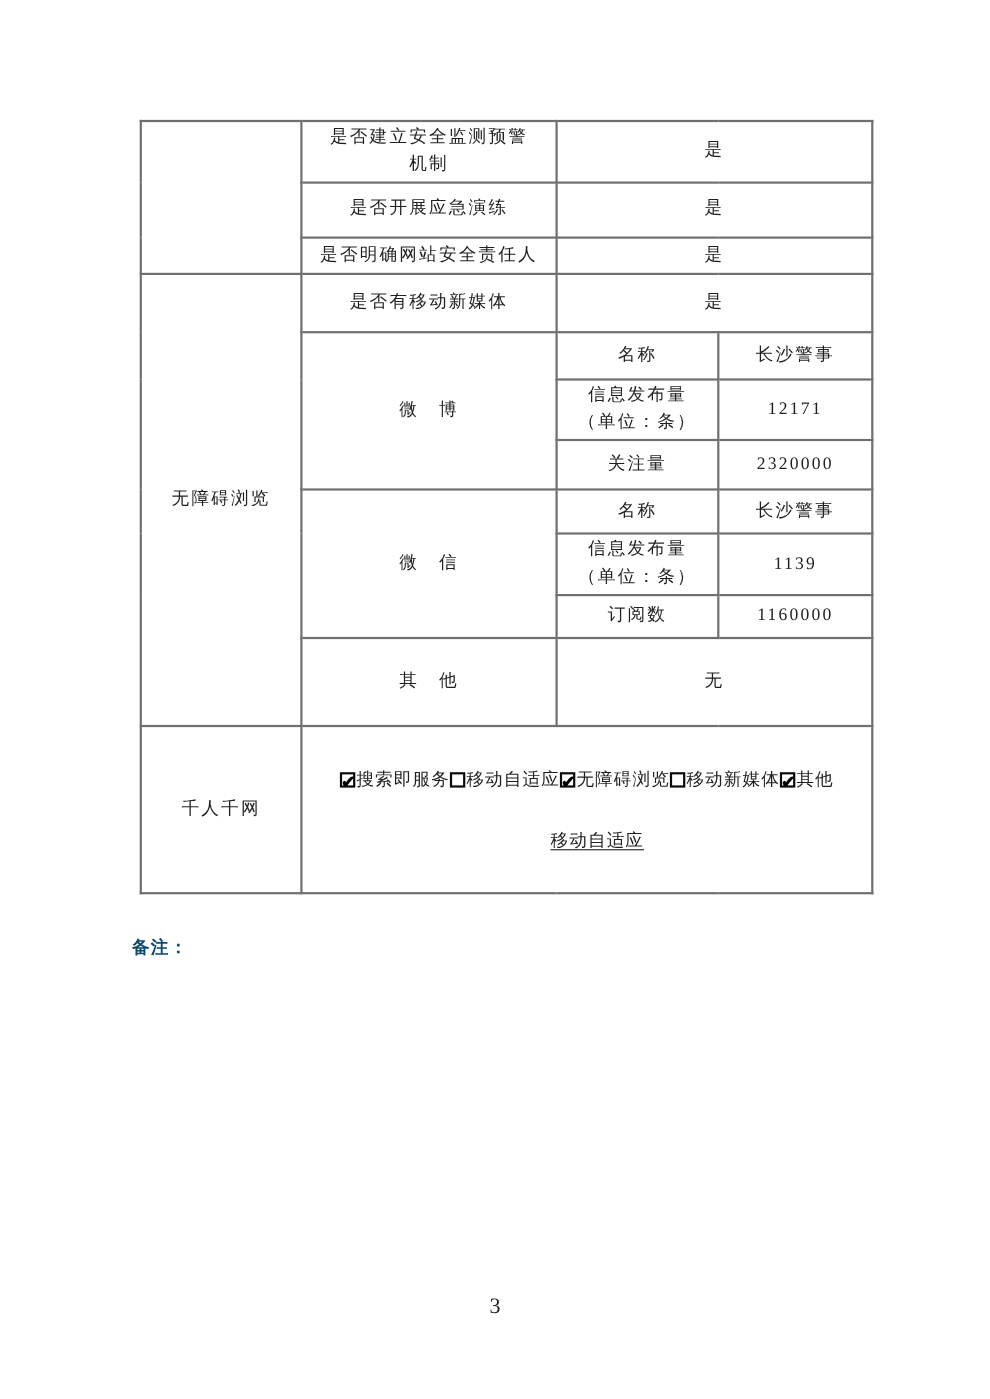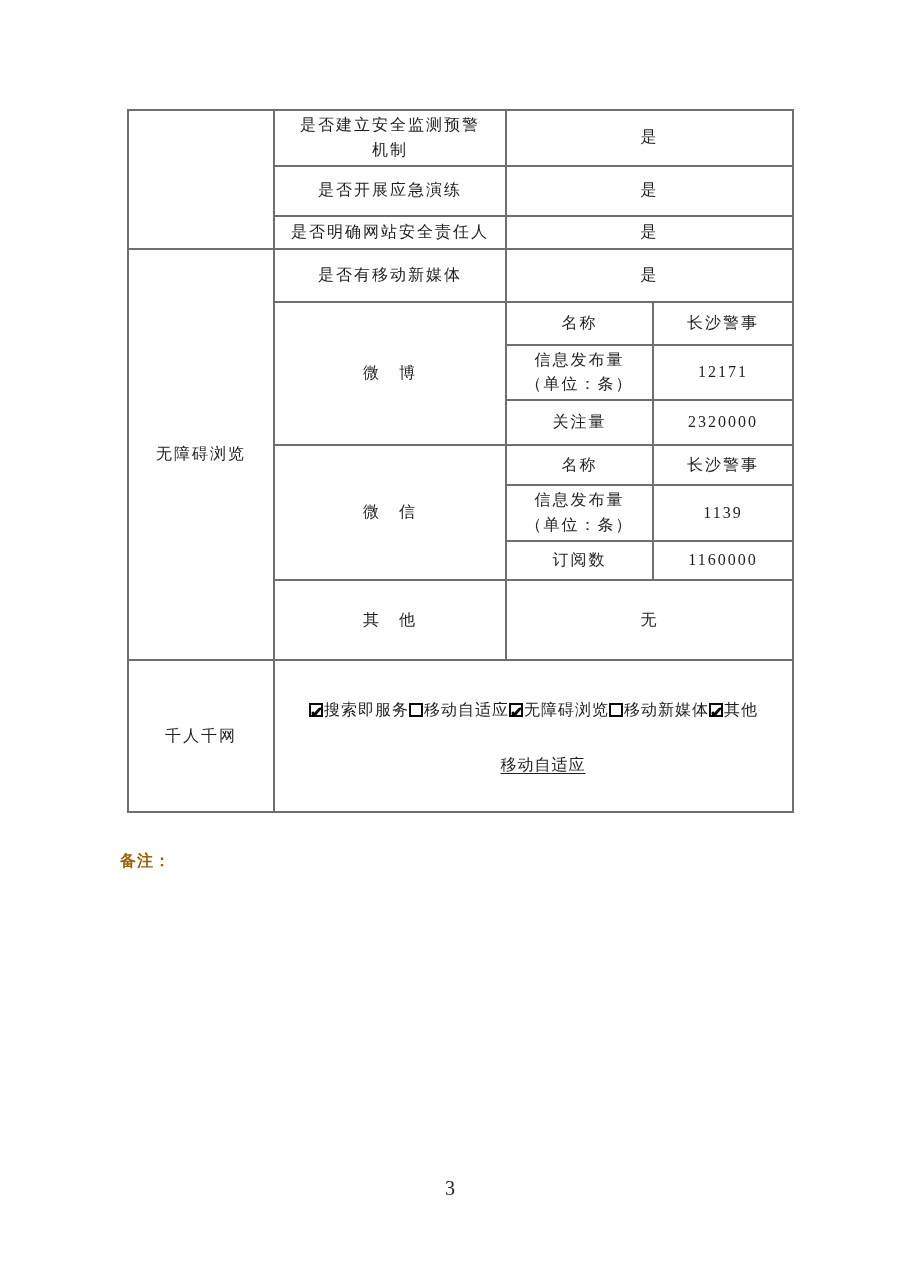--- a/index.html
+++ b/index.html
@@ -41,21 +41,21 @@
     font-size:16px; font-weight:900; color:#000;
   }
   .cb-label { letter-spacing:1px;text-align:right; }
   .other-value {
     display:inline-block; margin-top:2px; letter-spacing:1px;
     text-decoration:underline; text-underline-offset:3px; line-height:26px;margin-left:19px;
   }
   .notes {
     position:absolute; left:120px; top:851px;
     font-family:"Liberation Sans","DejaVu Sans",sans-serif;
-    font-weight:bold; font-size:16px; letter-spacing:1px; color:#a16207;
+    font-weight:bold; font-size:16px; letter-spacing:1px; color:#0c4a6e;
   }
   .page-number {
     position:absolute; left:0; right:0; top:1177px; text-align:center;
     font-size:20px; color:#1f1f1f;
   }
 </style>
 </head>
 <body>
 
 <div class="page">

